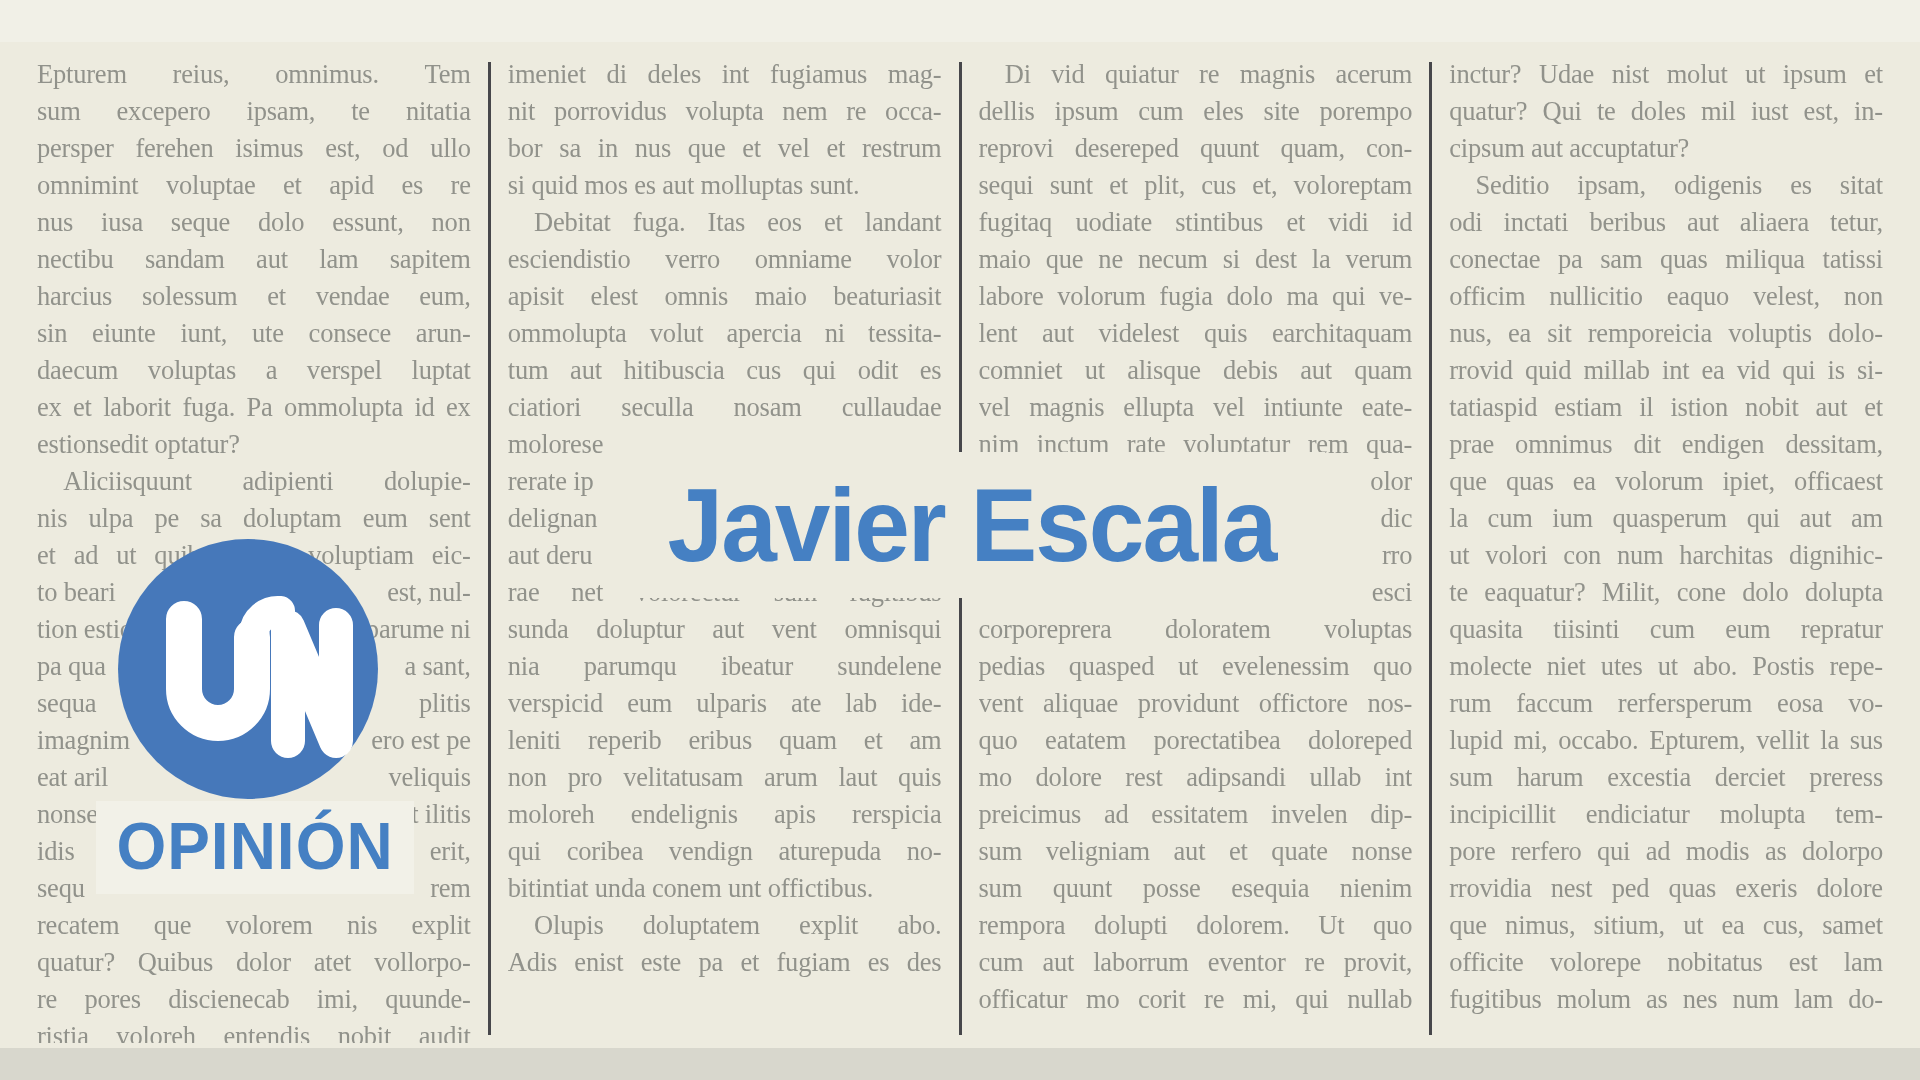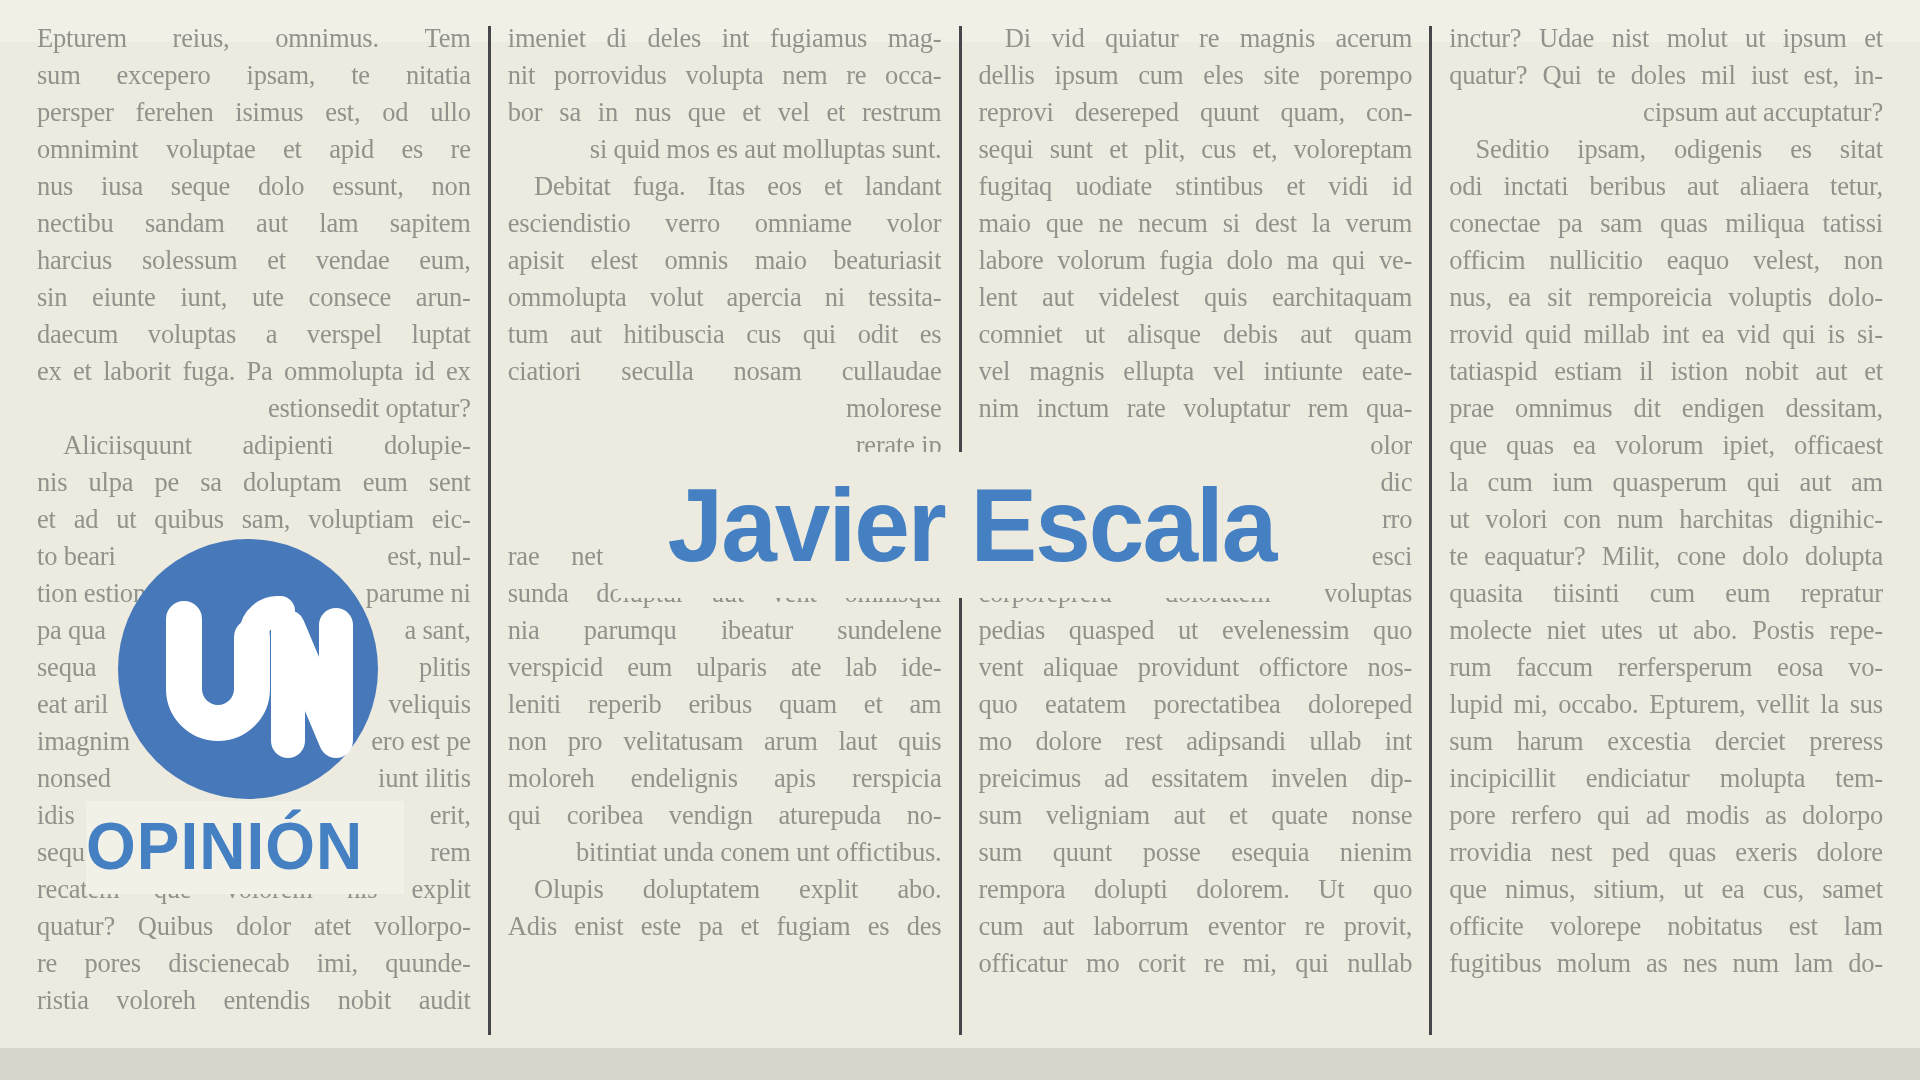--- a/index.html
+++ b/index.html
@@ -9,50 +9,50 @@
   *{margin:0;padding:0;box-sizing:border-box;}
   html,body{width:1920px;height:1080px;overflow:hidden;}
   body{background:var(--bg);font-family:"Liberation Serif",serif;position:relative;}
 
   .band-top{position:absolute;left:0;top:0;width:1920px;height:42px;background:var(--band-top);z-index:0;}
   .band-bottom{position:absolute;left:0;bottom:0;width:1920px;height:32px;background:var(--band-bottom);z-index:6;}
 
   .columns{
     position:absolute;left:0;top:0;width:1920px;height:1080px;
     display:flex;align-items:stretch;
-    padding:20px 37px 37px 37px;z-index:1;
+    padding:56px 37px 37px 37px;z-index:1;
   }
   .col{flex:1 1 0;overflow:hidden;color:var(--txt);font-size:26.5px;}
   .divider{flex:0 0 3px;background:var(--divider);margin:6px 17px 8px 17px;}
 
   .tline{height:37px;line-height:37px;overflow:hidden;letter-spacing:-0.2px;}
   .flexjust{display:flex;justify-content:space-between;}
   .flexjust span{white-space:pre;}
   .split{display:flex;justify-content:space-between;}
-  .pend{text-align:right;white-space:pre;}
+  .pend{text-align:left;white-space:pre;}
 
   .headline-box{
     position:absolute;left:618px;top:452px;width:707px;height:146px;
     background:var(--bg);z-index:2;
     display:flex;align-items:center;justify-content:center;text-align:center;
   }
   .headline-box h1{
     font-family:"Liberation Sans",sans-serif;font-weight:bold;
     font-size:100px;letter-spacing:-2px;color:var(--accent);
     transform:scaleY(1.04);white-space:nowrap;
   }
 
   .logo{position:absolute;left:118px;top:539px;width:260px;height:260px;z-index:3;}
   .logo .sr{position:absolute;width:1px;height:1px;overflow:hidden;clip-path:inset(100%);}
   .logo-circle{fill:var(--logo-blue);}
 
   .section-box{
-    position:absolute;left:86px;top:801px;width:318px;height:93px;
+    position:absolute;left:96px;top:801px;width:318px;height:93px;
     background:var(--section-bg);z-index:4;
-    display:flex;align-items:center;justify-content:flex-start;
+    display:flex;align-items:center;justify-content:center;
   }
   .section-box span{
     font-family:"Liberation Sans",sans-serif;font-weight:bold;
     font-size:64px;letter-spacing:1px;color:var(--accent);
     transform:scaleY(1.05);padding-bottom:4px;white-space:nowrap;
   }
 </style>
 </head>
 <body>
 
@@ -170,26 +170,26 @@
       </div>
       <div class="tline split">
         <span>pa qua</span>
         <span>a sant,</span>
       </div>
       <div class="tline split">
         <span>sequa</span>
         <span>plitis</span>
       </div>
       <div class="tline split">
+        <span>imagnim</span>
+        <span>ero est pe</span>
+      </div>
+      <div class="tline split">
         <span>eat aril</span>
         <span>veliquis</span>
-      </div>
-      <div class="tline split">
-        <span>imagnim</span>
-        <span>ero est pe</span>
       </div>
       <div class="tline split">
         <span>nonsed</span>
         <span>iunt ilitis</span>
       </div>
       <div class="tline split">
         <span>idis</span>
         <span>erit,</span>
       </div>
       <div class="tline split">

